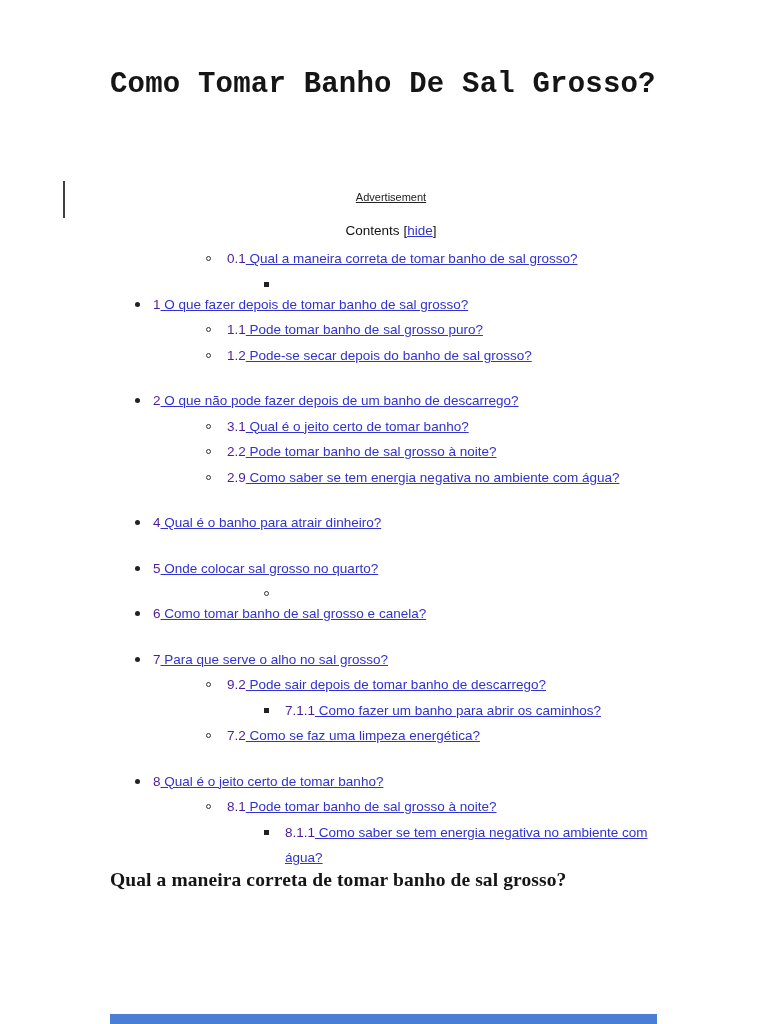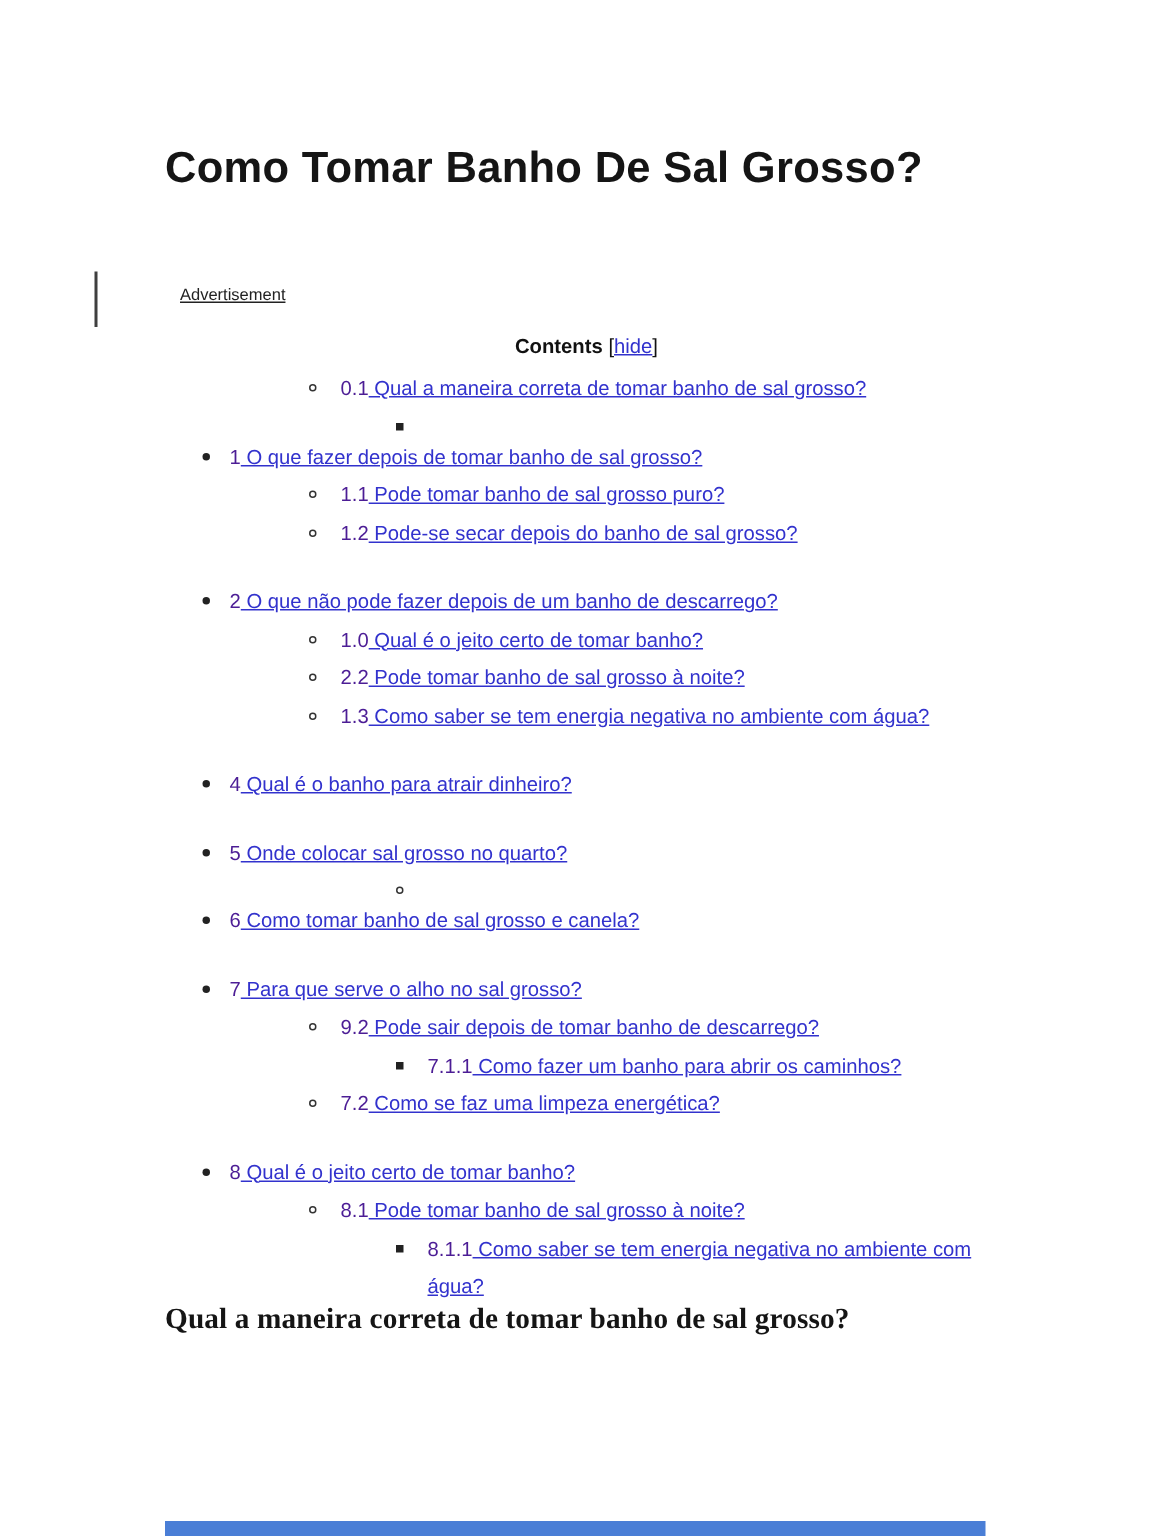--- a/index.html
+++ b/index.html
@@ -5,35 +5,35 @@
   :root{
     --link-color:#3232cd;
     --text-color:#1f1f1f;
     --bar-color:#4a7ed6;
   }
   *{margin:0;padding:0;box-sizing:border-box;}
   html,body{width:768px;height:1024px;background:#ffffff;overflow:hidden;}
   body{position:relative;font-family:"Liberation Sans",sans-serif;color:var(--text-color);}
 
   .page-title{
-    position:absolute;top:96px;left:110px;width:562px;
-    font-size:29px;font-weight:bold;letter-spacing:.2px;color:#151515;
+    position:absolute;top:68px;left:110px;width:562px;
+    font-size:29px;font-weight:bold;letter-spacing:.2px;color:#151515;font-family:Liberation Mono, monospace;
   }
   .vline{
     position:absolute;left:63px;top:181px;width:2px;height:37px;background:#3f3f3f;
   }
   .ad-label{
-    position:absolute;top:191px;left:120px;width:562px;text-align:left;
+    position:absolute;top:191px;left:110px;width:562px;text-align:center;
     font-size:11px;color:#222;text-decoration:underline;
   }
   .contents-head{
     position:absolute;top:223px;left:110px;width:562px;text-align:center;
     font-size:13.5px;color:#111;
   }
-  .contents-head .contents-label{font-weight:bold;text-align:right;}
+  .contents-head .contents-label{font-weight:normal;text-align:right;}
   .contents-head .bracket{font-weight:normal;color:#111;}
   a.hide-link,a.toc-link{
     color:var(--link-color);text-decoration:underline;cursor:pointer;
   }
   .toc{
     position:absolute;top:246px;left:110px;width:562px;
     font-size:13.5px;
   }
   .toc-item{position:relative;line-height:25.5px;}
   .toc-item .num{color:#4c1d95;}
@@ -72,23 +72,23 @@
   <span class="bracket">[</span><a class="hide-link">hide</a><span class="bracket">]</span>
 </div>
 
 <div class="toc" id="toc-list">
     <div class="toc-item lvl2"><span class="bullet circle"></span><span class="num">0.1</span><a class="toc-link" href="#">&nbsp;Qual a maneira correta de tomar banho de sal grosso?</a></div>
     <div class="toc-item lvl3"><span class="bullet square"></span></div>
     <div class="toc-item lvl1"><span class="bullet disc"></span><span class="num">1</span><a class="toc-link" href="#">&nbsp;O que fazer depois de tomar banho de sal grosso?</a></div>
     <div class="toc-item lvl2"><span class="bullet circle"></span><span class="num">1.1</span><a class="toc-link" href="#">&nbsp;Pode tomar banho de sal grosso puro?</a></div>
     <div class="toc-item lvl2"><span class="bullet circle"></span><span class="num">1.2</span><a class="toc-link" href="#">&nbsp;Pode-se secar depois do banho de sal grosso?</a></div>
     <div class="toc-item lvl1"><span class="bullet disc"></span><span class="num">2</span><a class="toc-link" href="#">&nbsp;O que não pode fazer depois de um banho de descarrego?</a></div>
-    <div class="toc-item lvl2"><span class="bullet circle"></span><span class="num">1.0</span><a class="toc-link" href="#">&nbsp;Qual é o jeito certo de tomar banho?</a></div>
+    <div class="toc-item lvl2"><span class="bullet circle"></span><span class="num">3.1</span><a class="toc-link" href="#">&nbsp;Qual é o jeito certo de tomar banho?</a></div>
     <div class="toc-item lvl2"><span class="bullet circle"></span><span class="num">2.2</span><a class="toc-link" href="#">&nbsp;Pode tomar banho de sal grosso à noite?</a></div>
-    <div class="toc-item lvl2"><span class="bullet circle"></span><span class="num">1.3</span><a class="toc-link" href="#">&nbsp;Como saber se tem energia negativa no ambiente com água?</a></div>
+    <div class="toc-item lvl2"><span class="bullet circle"></span><span class="num">2.9</span><a class="toc-link" href="#">&nbsp;Como saber se tem energia negativa no ambiente com água?</a></div>
     <div class="toc-item lvl1"><span class="bullet disc"></span><span class="num">4</span><a class="toc-link" href="#">&nbsp;Qual é o banho para atrair dinheiro?</a></div>
     <div class="toc-item lvl1"><span class="bullet disc"></span><span class="num">5</span><a class="toc-link" href="#">&nbsp;Onde colocar sal grosso no quarto?</a></div>
     <div class="toc-item lvl3">
       <span class="bullet circle"></span>
     </div>
     <div class="toc-item lvl1"><span class="bullet disc"></span><span class="num">6</span><a class="toc-link" href="#">&nbsp;Como tomar banho de sal grosso e canela?</a></div>
     <div class="toc-item lvl1"><span class="bullet disc"></span><span class="num">7</span><a class="toc-link" href="#">&nbsp;Para que serve o alho no sal grosso?</a></div>
     <div class="toc-item lvl2"><span class="bullet circle"></span><span class="num">9.2</span><a class="toc-link" href="#">&nbsp;Pode sair depois de tomar banho de descarrego?</a></div>
     <div class="toc-item lvl3"><span class="bullet square"></span><span class="wrapbox"><span class="num">7.1.1</span><a class="toc-link" href="#">&nbsp;Como fazer um banho para abrir os caminhos?</a></span></div>
     <div class="toc-item lvl2"><span class="bullet circle"></span><span class="num">7.2</span><a class="toc-link" href="#">&nbsp;Como se faz uma limpeza energética?</a></div>

